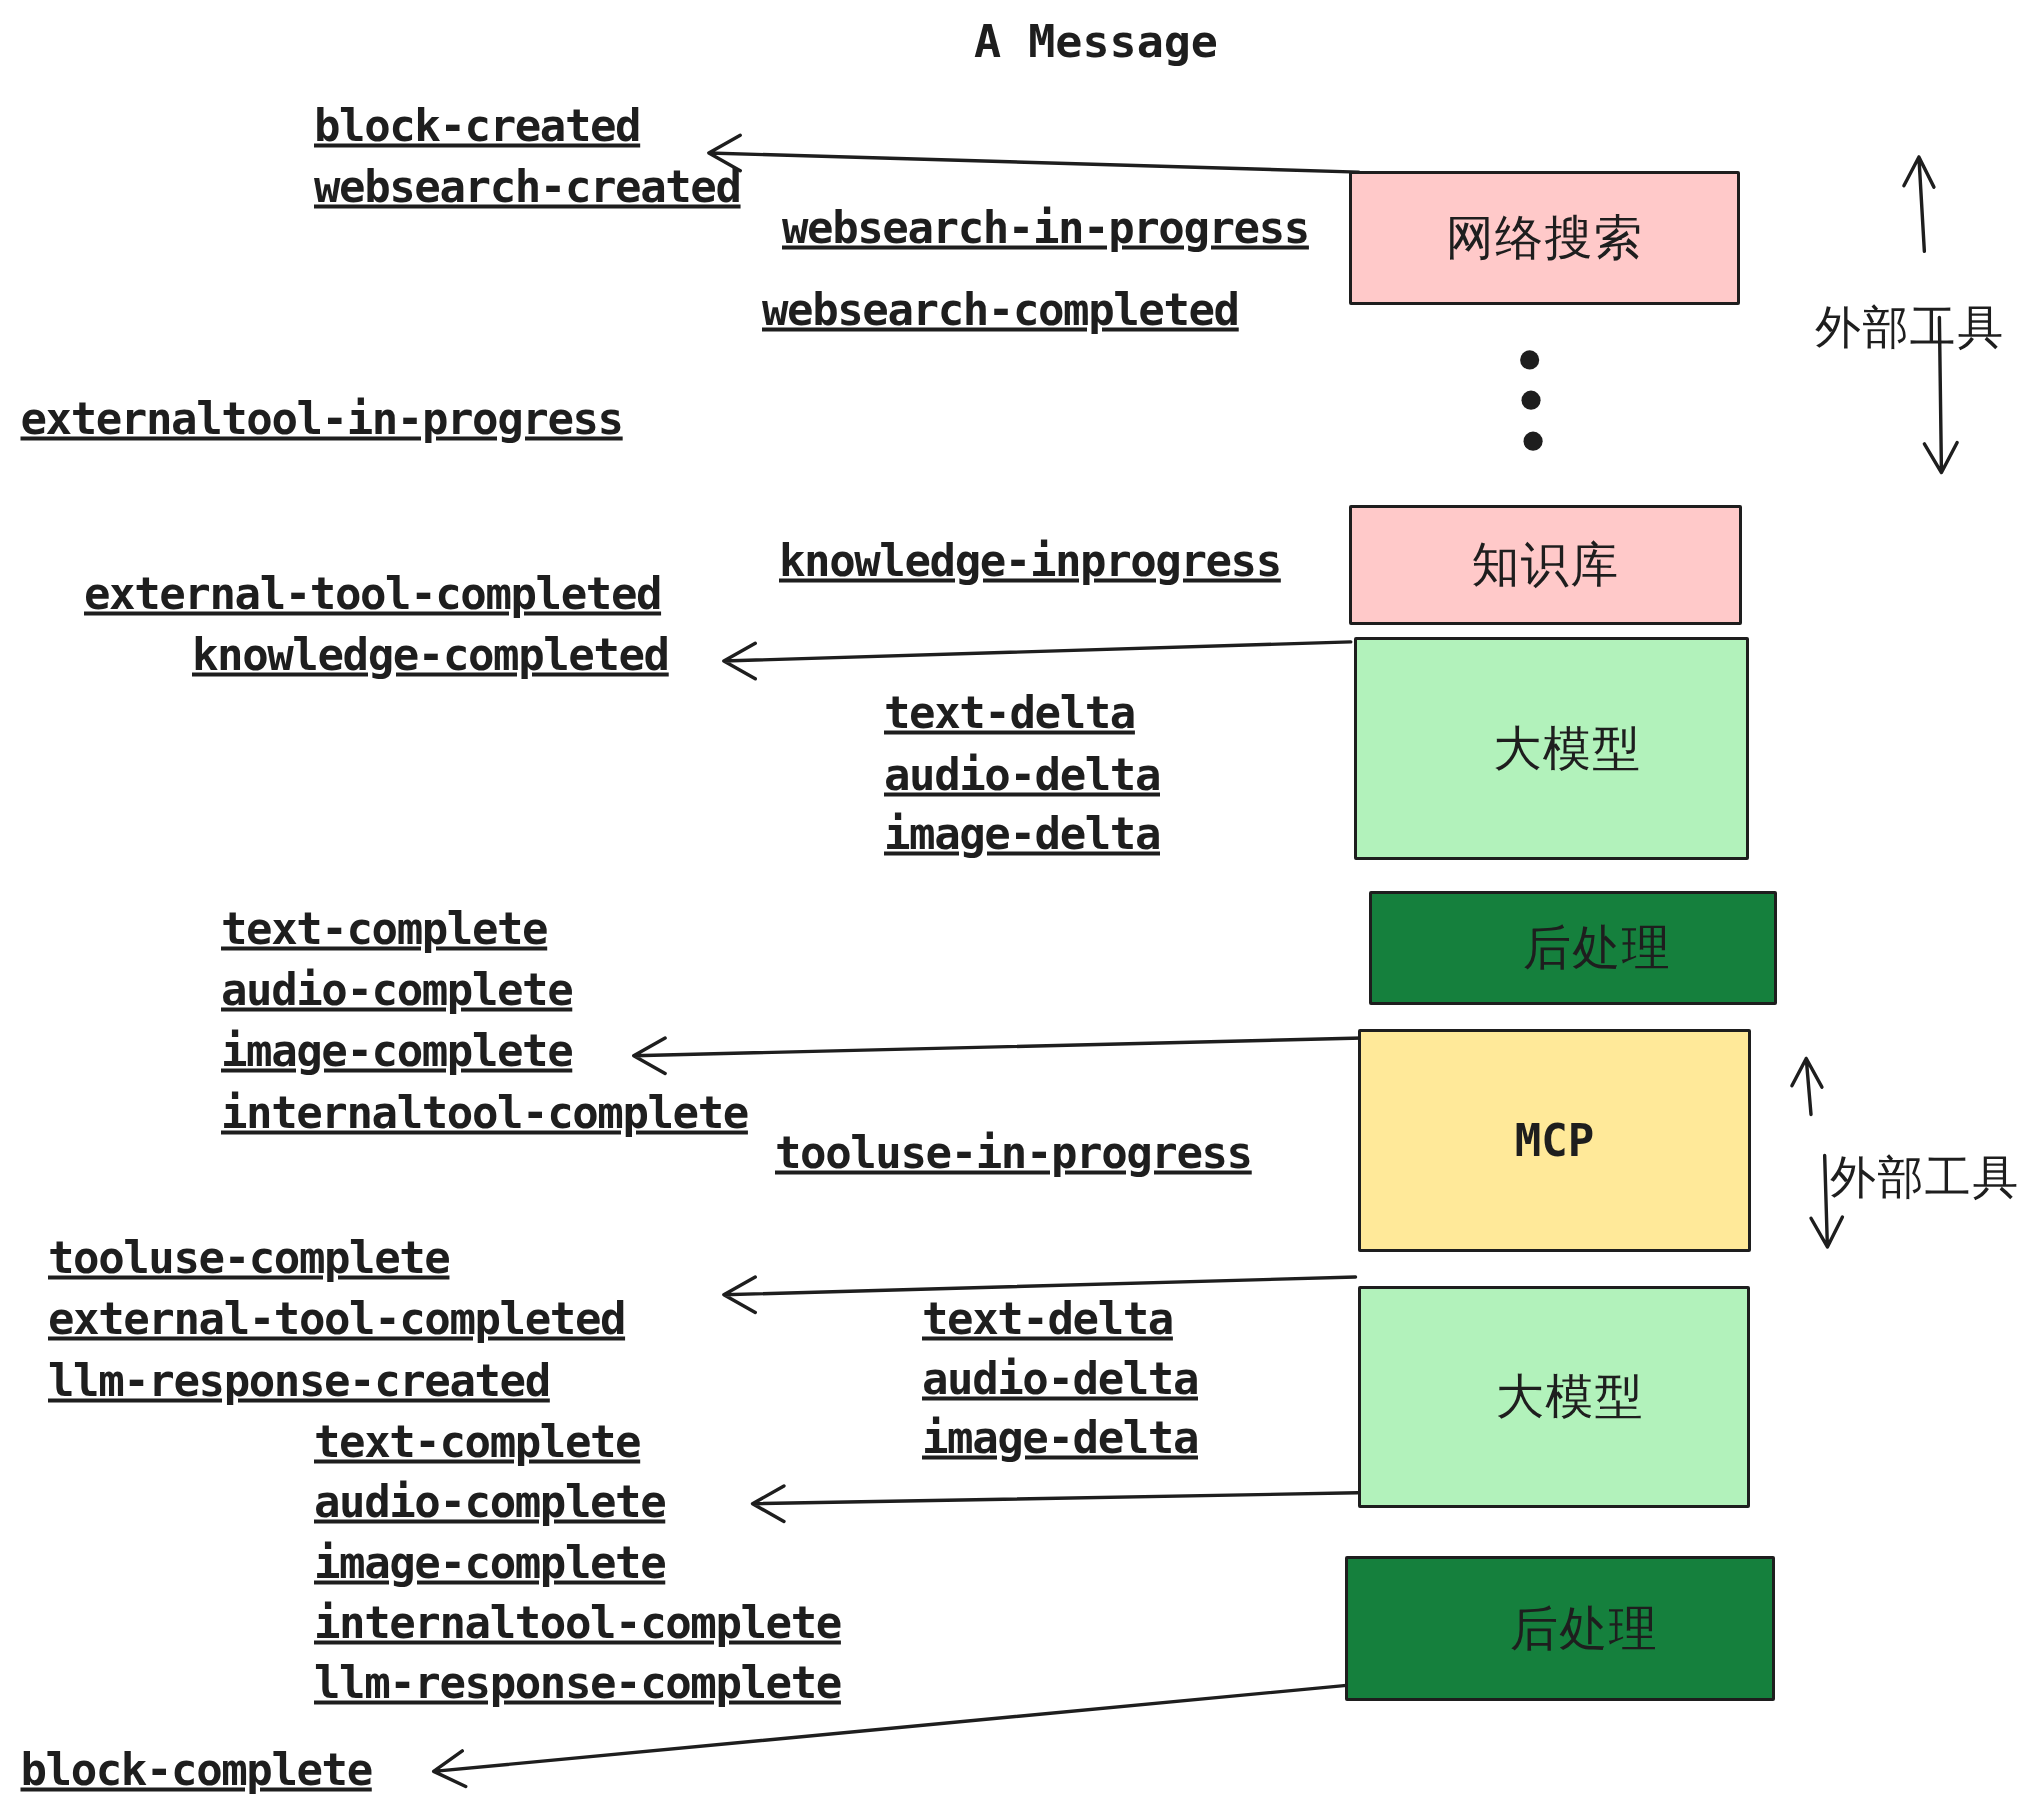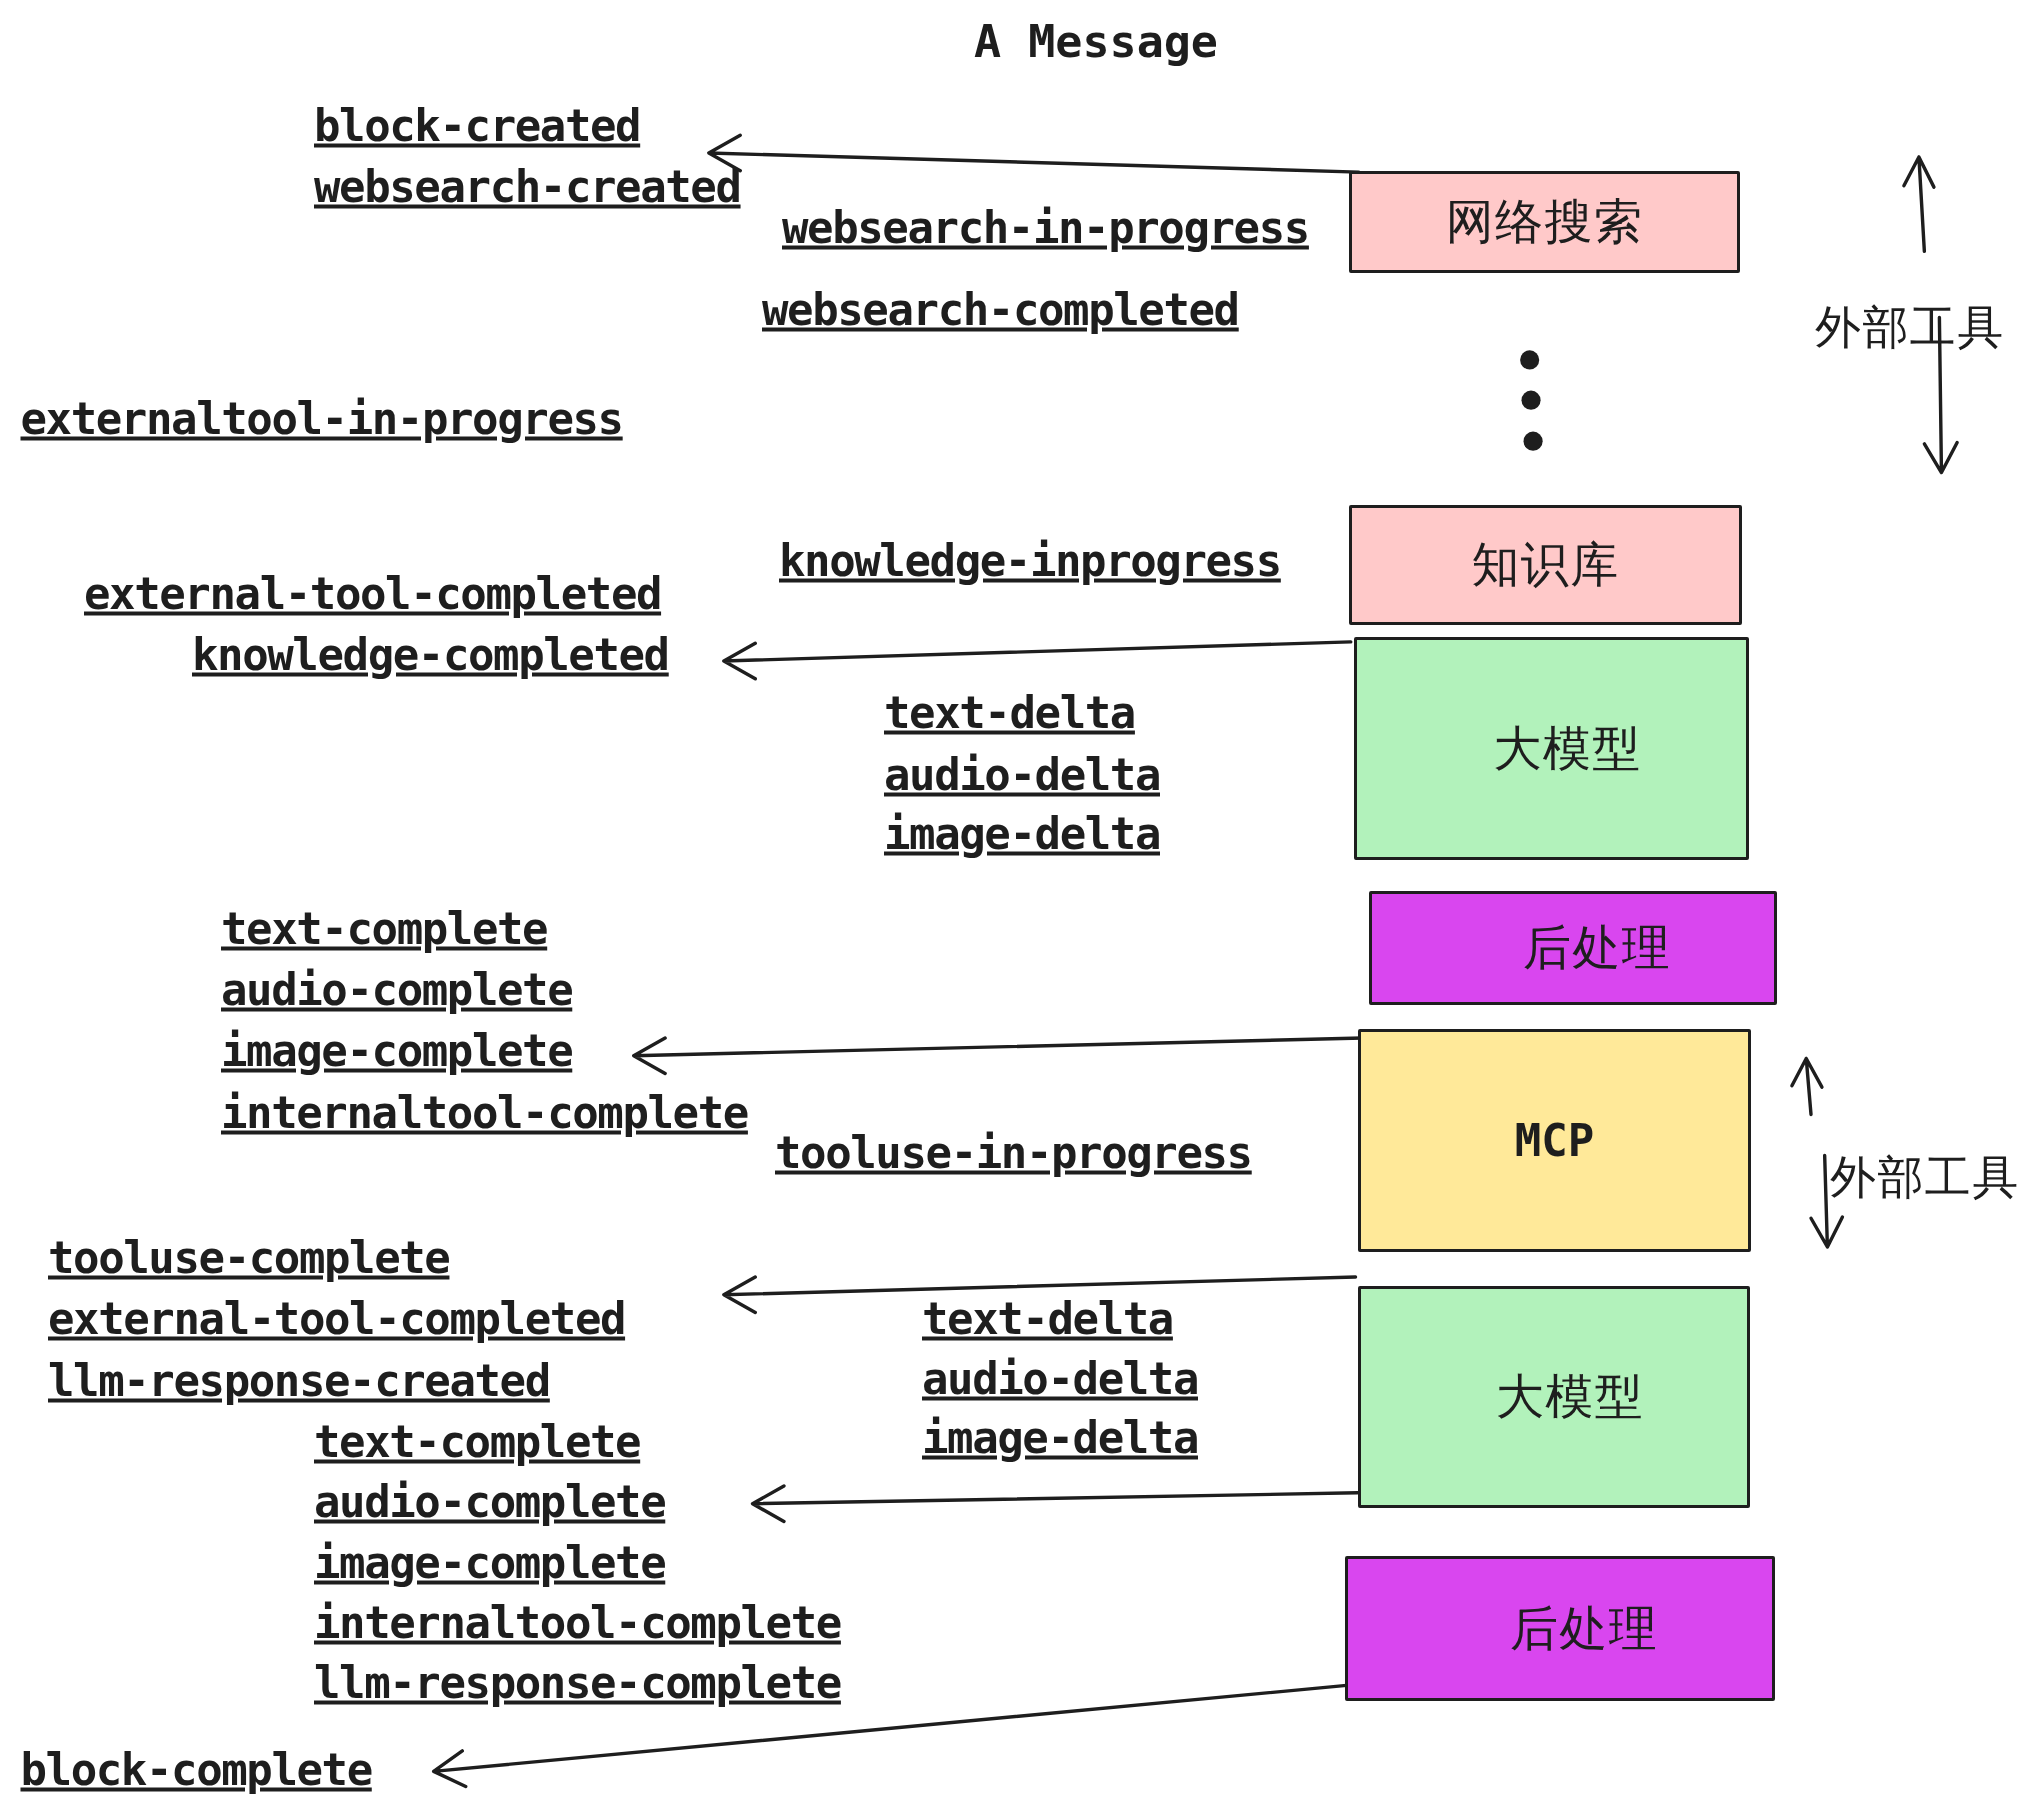--- a/index.html
+++ b/index.html
@@ -9,21 +9,21 @@
   .title{position:absolute;left:1096px;top:41px;transform:translate(-50%,-50%);
          font:700 45px "DejaVu Sans Mono",monospace;white-space:nowrap;}
   .evt{position:absolute;transform:translateY(-50%);white-space:nowrap;
        font:700 44px "DejaVu Sans Mono",monospace;letter-spacing:-1.4px;text-decoration:underline;}
   .box{position:absolute;box-sizing:border-box;border:3.4px solid #1e1e1e;border-radius:2px;
        display:flex;align-items:center;justify-content:center;}
   .box .lbl{font:500 48px "DejaVu Sans",sans-serif;letter-spacing:1.4px;}
   .box.fill-pink{background:#ffc9c9;}
   .box.fill-green{background:#b2f2bb;padding-left:32px;}
   .box.fill-yellow{background:#ffe999;}
-  .box.fill-white{background:#d946ef;padding-left:48px;}
+  .box.fill-white{background:#15803d;padding-left:48px;}
   .box.mono .lbl{font:700 44px "DejaVu Sans Mono",monospace;letter-spacing:0;}
   .side{position:absolute;transform:translateY(-50%);white-space:nowrap;
         font:500 46px "DejaVu Sans",sans-serif;letter-spacing:1.4px;margin-top:40px;}
 </style>
 </head>
 <body>
 
 <div class="canvas">
 
   <svg class="overlay" viewBox="0 0 2980 2630" xmlns="http://www.w3.org/2000/svg">
@@ -70,21 +70,21 @@
   <div class="evt" style="left:314px;top:1441px">text-complete</div>
   <div class="evt" style="left:314px;top:1501px">audio-complete</div>
   <div class="evt" style="left:314px;top:1562px">image-complete</div>
   <div class="evt" style="left:314px;top:1622px">internaltool-complete</div>
   <div class="evt" style="left:314px;top:1682px">llm-response-complete</div>
   <div class="evt" style="left:922px;top:1318px">text-delta</div>
   <div class="evt" style="left:922px;top:1378px">audio-delta</div>
   <div class="evt" style="left:922px;top:1437px">image-delta</div>
   <div class="evt" style="left:20.5px;top:1769px">block-complete</div>
 
-  <div class="box fill-pink" style="left:1349px;top:171px;width:391px;height:102px">
+  <div class="box fill-pink" style="left:1349px;top:171px;width:391px;height:134px">
     <span class="lbl">网络搜索</span>
   </div>
   <div class="box fill-pink" style="left:1349px;top:505px;width:393px;height:120px">
     <span class="lbl">知识库</span>
   </div>
   <div class="box fill-green" style="left:1354px;top:637px;width:395px;height:223px">
     <span class="lbl">大模型</span>
   </div>
   <div class="box fill-white" style="left:1369px;top:891px;width:408px;height:114px">
     <span class="lbl">后处理</span>

